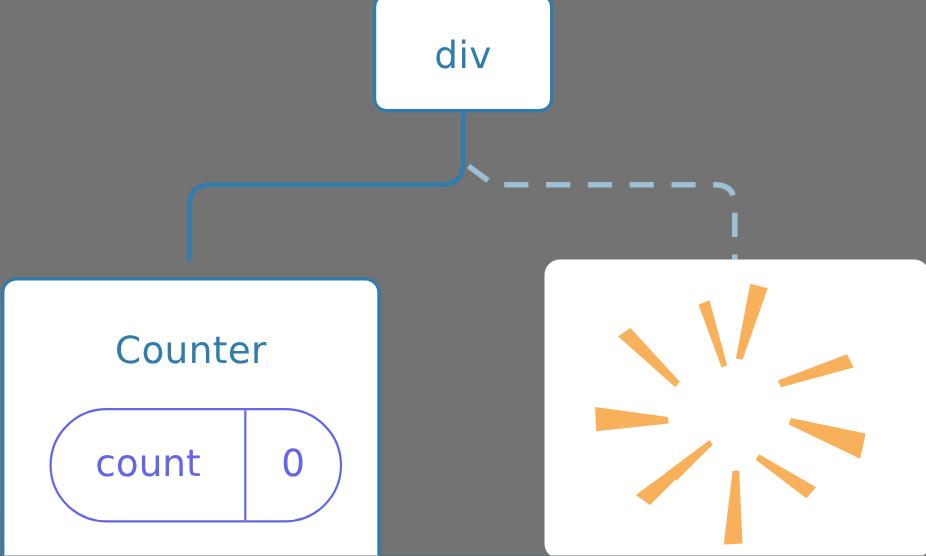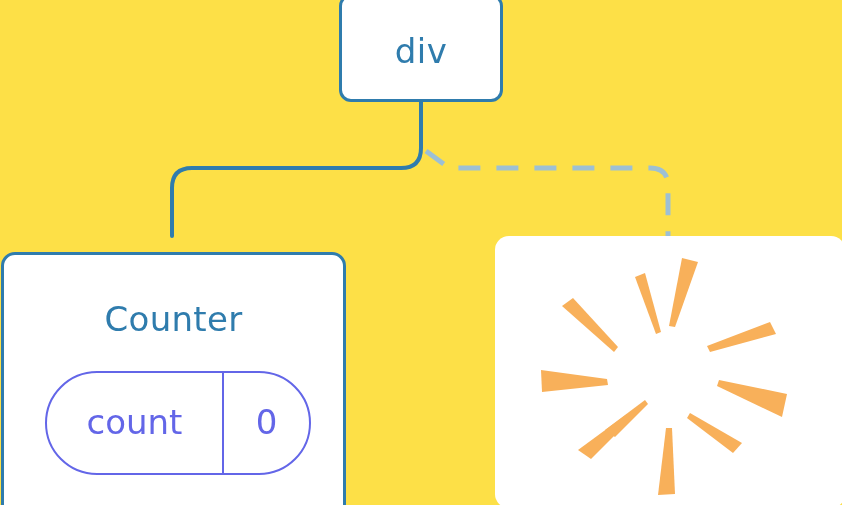--- a/index.html
+++ b/index.html
@@ -114,21 +114,21 @@
   }
   #node-sparkle .sparkle-svg {
     position: absolute;
     left: 0;
     top: 0;
   }
 </style>
 </head>
 <body>
 
-<div id="canvas" style="background: #fde047;">
+<div id="canvas" style="background: #737373;">
 
   <svg class="edges" viewBox="0 0 842 505" width="842" height="505">
     <path d="M 421 101 L 421 148 Q 421 168 401 168 L 192 168 Q 172 168 172 188 L 172 236" fill="none" stroke="#2f7cad" stroke-width="4" stroke-linecap="round"></path>
     <path d="M 426 151 L 449 168 L 650 168 Q 668 168 668 186 L 668 236" fill="none" stroke="#9dc0d4" stroke-width="5" stroke-linecap="butt" stroke-dasharray="22 16"></path>
   </svg>
 
   <div class="node" id="node-div" style="border-color: rgb(47, 124, 173);">
     <span class="node-title" style="color: rgb(47, 124, 173);">div</span>
   </div>
 

